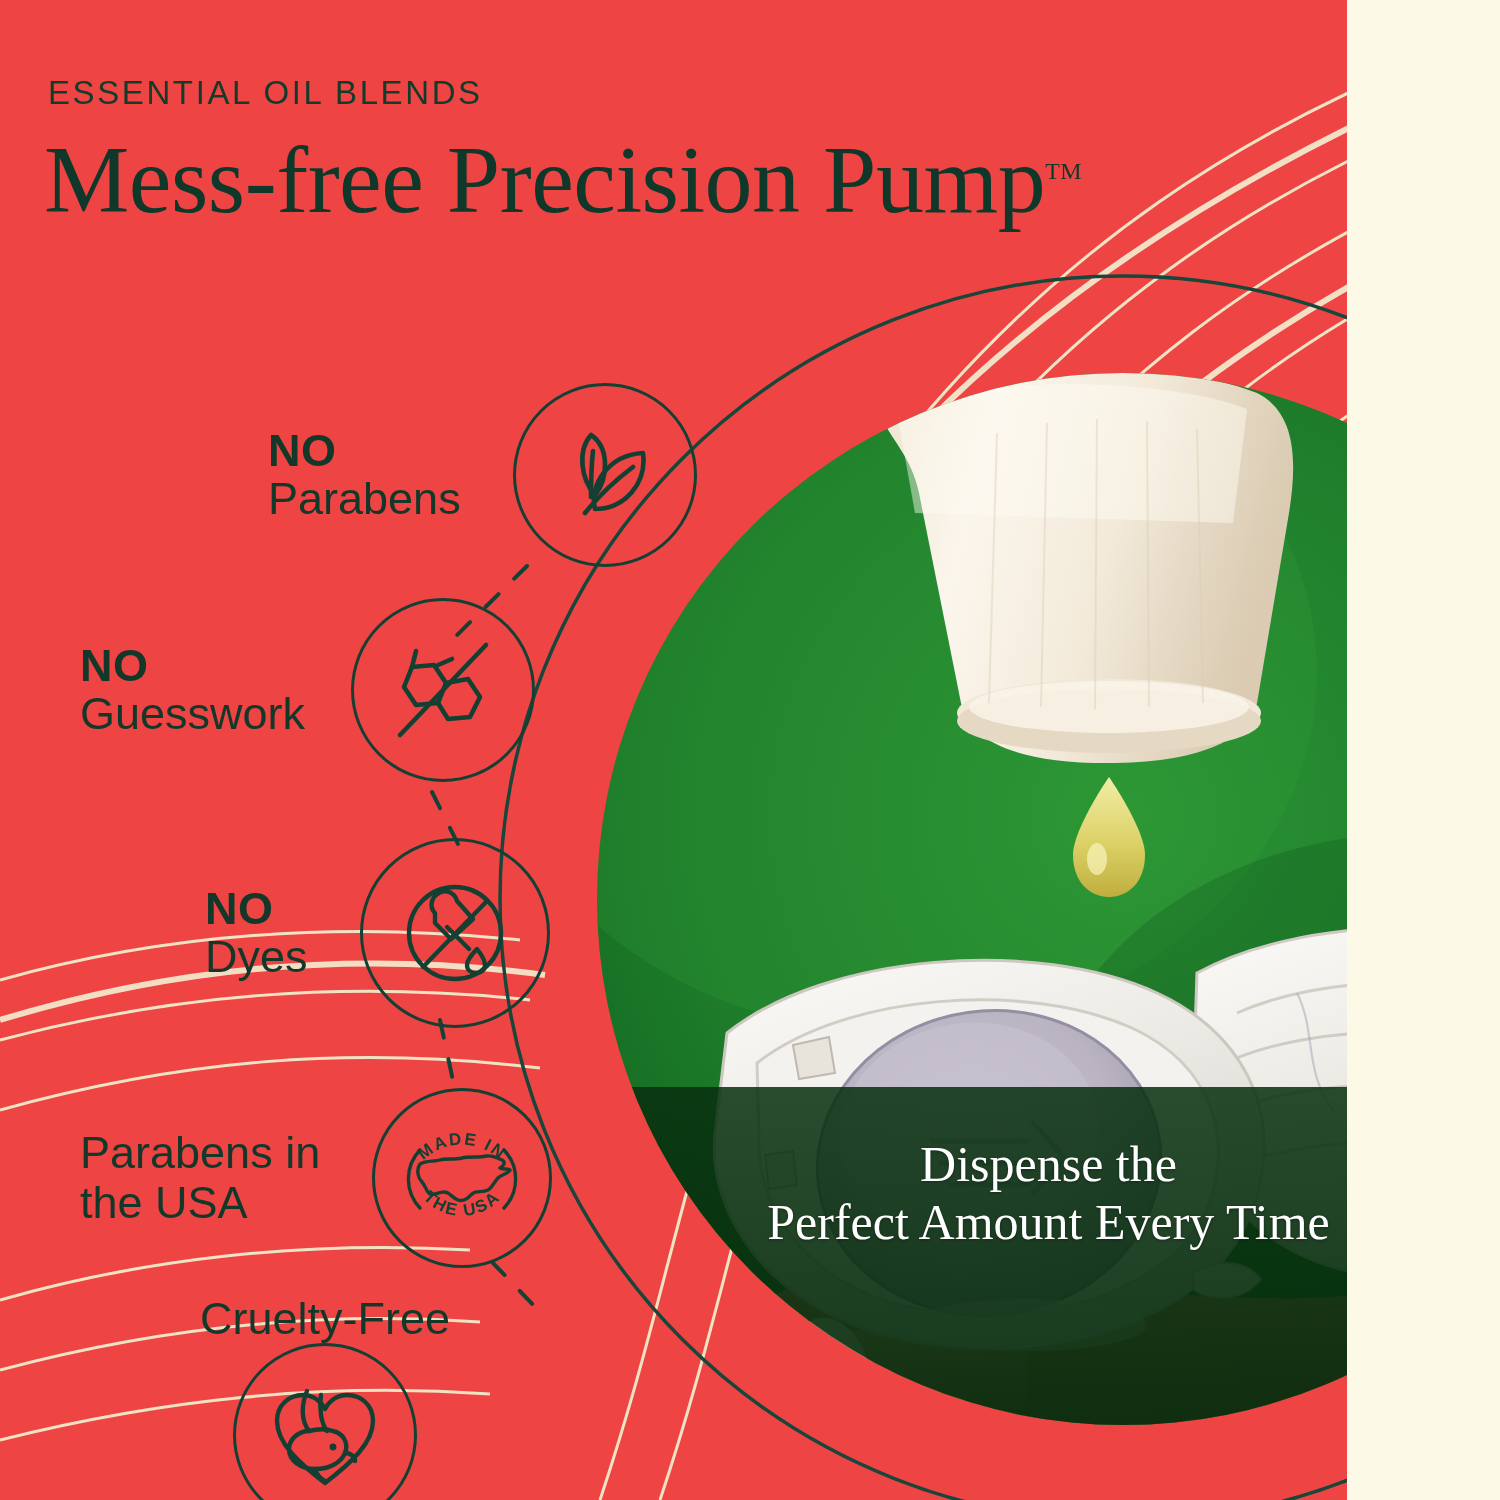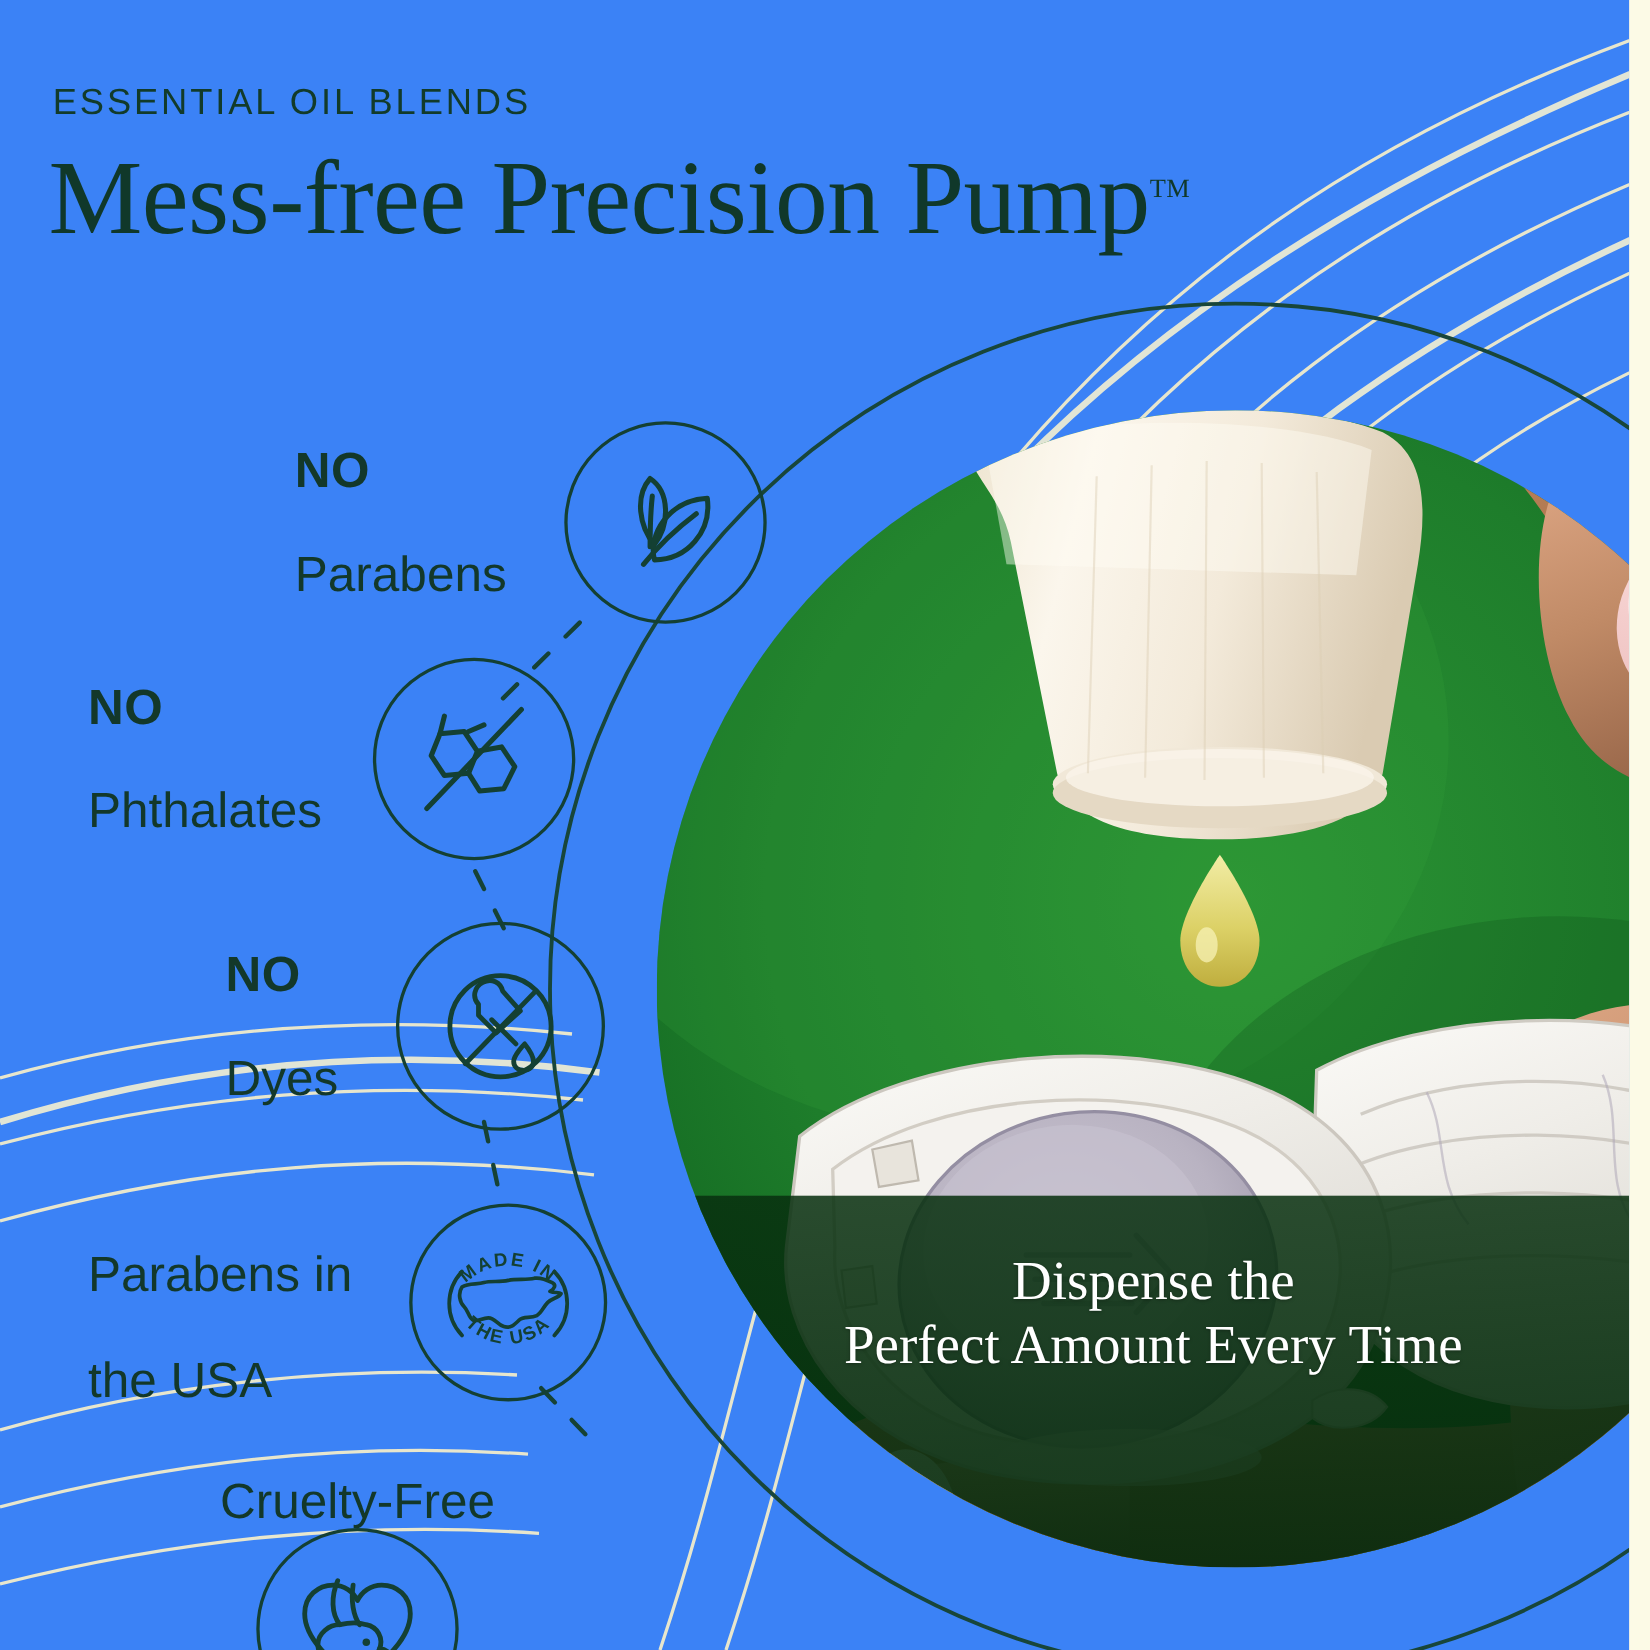--- a/index.html
+++ b/index.html
@@ -2,21 +2,21 @@
 <html><head>
 <meta charset="utf-8">
 <style>
   html,body{margin:0;padding:0;}
   body{
     width:1500px;height:1500px;overflow:hidden;
     background:#FCFAE6;
     font-family:"Liberation Sans",sans-serif;
     position:relative;
   }
-  #stage{position:absolute;inset:0;width:1481px;height:1500px;overflow:hidden;background:#3b82f6;}
+  #stage{position:absolute;inset:0;width:1347px;height:1500px;overflow:hidden;background:#ef4444;}
 
   
   .bg-texture{position:absolute;inset:0;width:1500px;height:1500px;pointer-events:none;}
 
   
   .eyebrow{
     position:absolute;left:48px;top:74px;
     font-size:33px;letter-spacing:2.6px;font-weight:400;
     color:#123B2A;white-space:nowrap;
   }
@@ -34,21 +34,21 @@
   .outer-arc{position:absolute;left:0;top:0;width:1500px;height:1500px;pointer-events:none;}
 
   
   .feature{position:absolute;display:flex;align-items:center;}
   .feature .ftext{
     text-align:left;color:#13382A;line-height:1.06;white-space:nowrap;
   }
   .feature .no{
     display:block;font-weight:bold;font-size:45px;letter-spacing:0.5px;
   }
-  .feature .lbl{display:block;font-size:45px;font-weight:400;margin-top:46px;}
+  .feature .lbl{display:block;font-size:45px;font-weight:400;}
   .feature .lbl.two{line-height:1.12;}
   .circle-icon{
     border-radius:50%;
     border:3.4px solid #144033;
     background:transparent;
     display:flex;align-items:center;justify-content:center;
     box-sizing:border-box;flex:none;
   }
 
   
@@ -281,21 +281,21 @@
           <path d="M96,36 C100,66 78,92 48,92 C42,70 60,38 96,36 Z"></path>
           <path d="M86,50 C70,62 54,76 38,96"></path>
         </g>
       </svg>
     </div>
   </div>
 
   <div class="feature" id="f-phthalates">
     <div class="ftext">
       <span class="no">NO</span>
-      <span class="lbl">Phthalates</span>
+      <span class="lbl">Guesswork</span>
     </div>
     <div class="gap-b"></div>
     <div class="circle-icon" style="width:184px;height:184px;">
       <svg width="122" height="122" viewBox="0 0 122 122">
         <g fill="none" stroke="#144033" stroke-width="4.6" stroke-linecap="round" stroke-linejoin="round">
           <path d="M30,38 L22,58 L34,76 L56,74 L64,54 L52,36 Z"></path>
           <path d="M64,54 L86,50 L98,68 L88,88 L66,90 L56,74"></path>
           <path d="M34,22 L30,38"></path>
           <path d="M56,36 L70,30"></path>
           <path d="M104,16 L18,106"></path>

